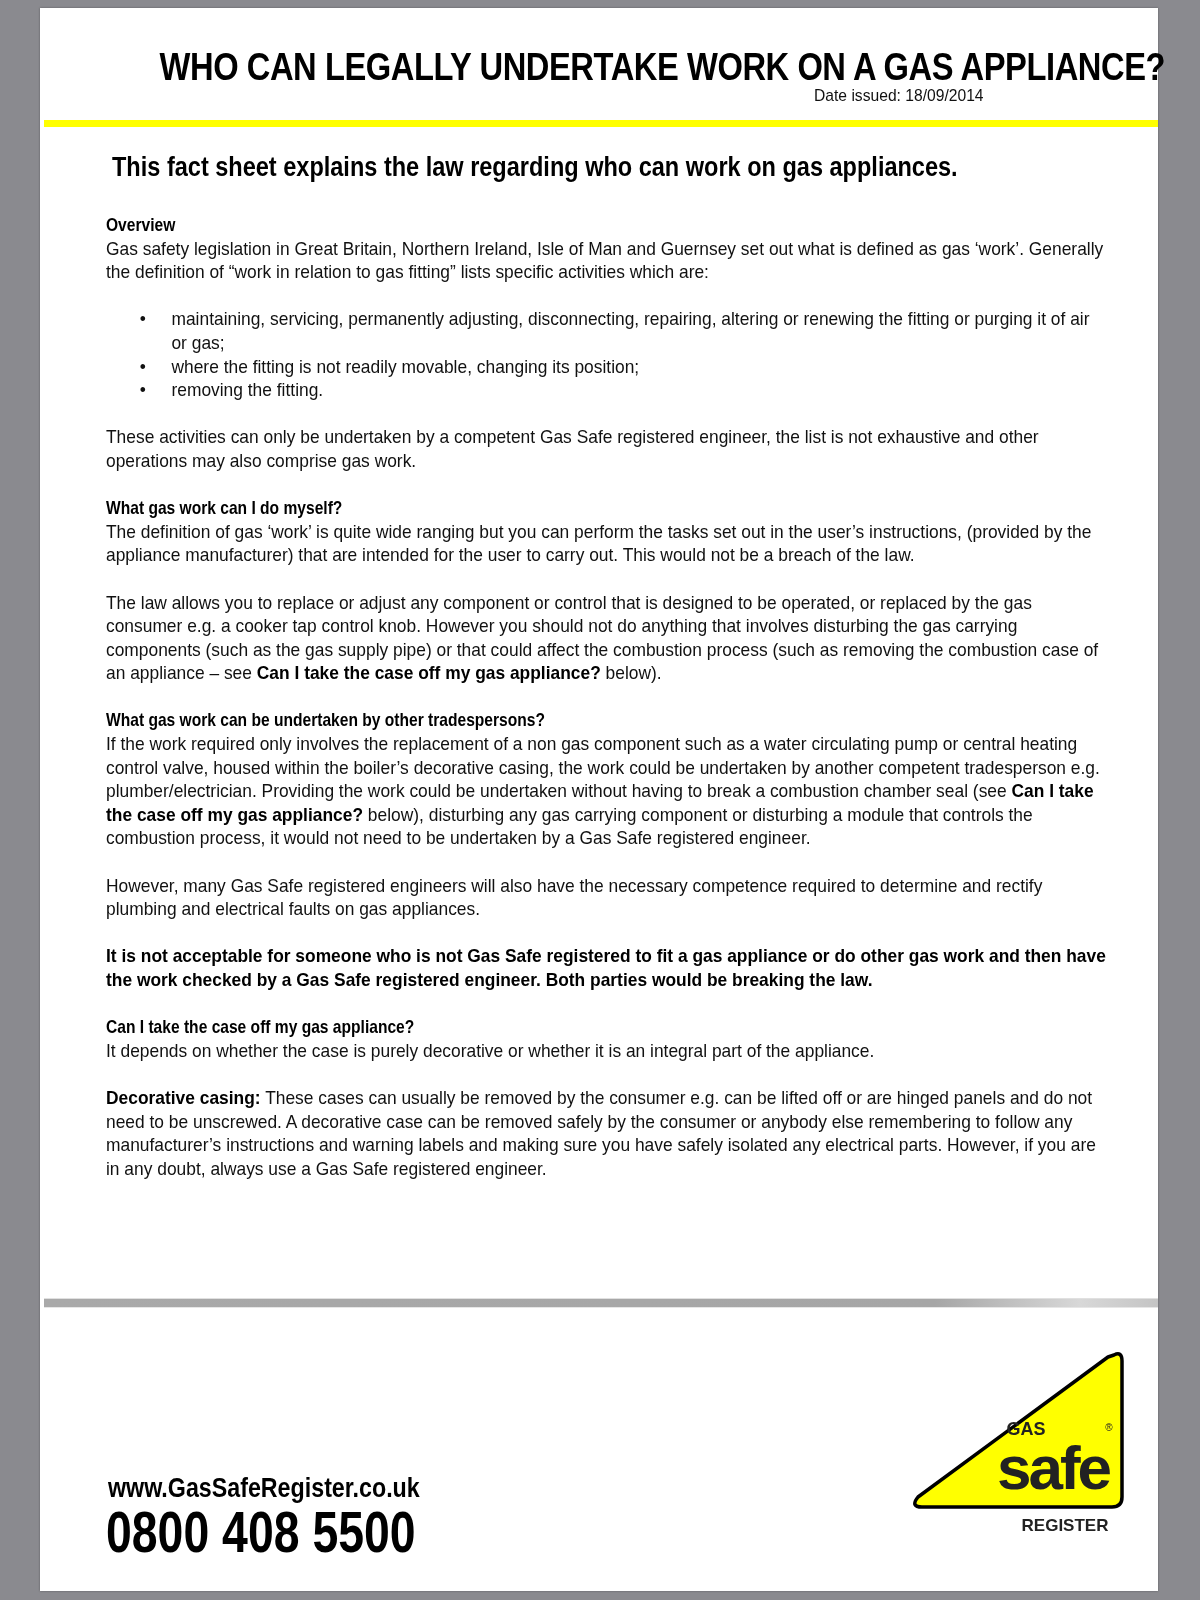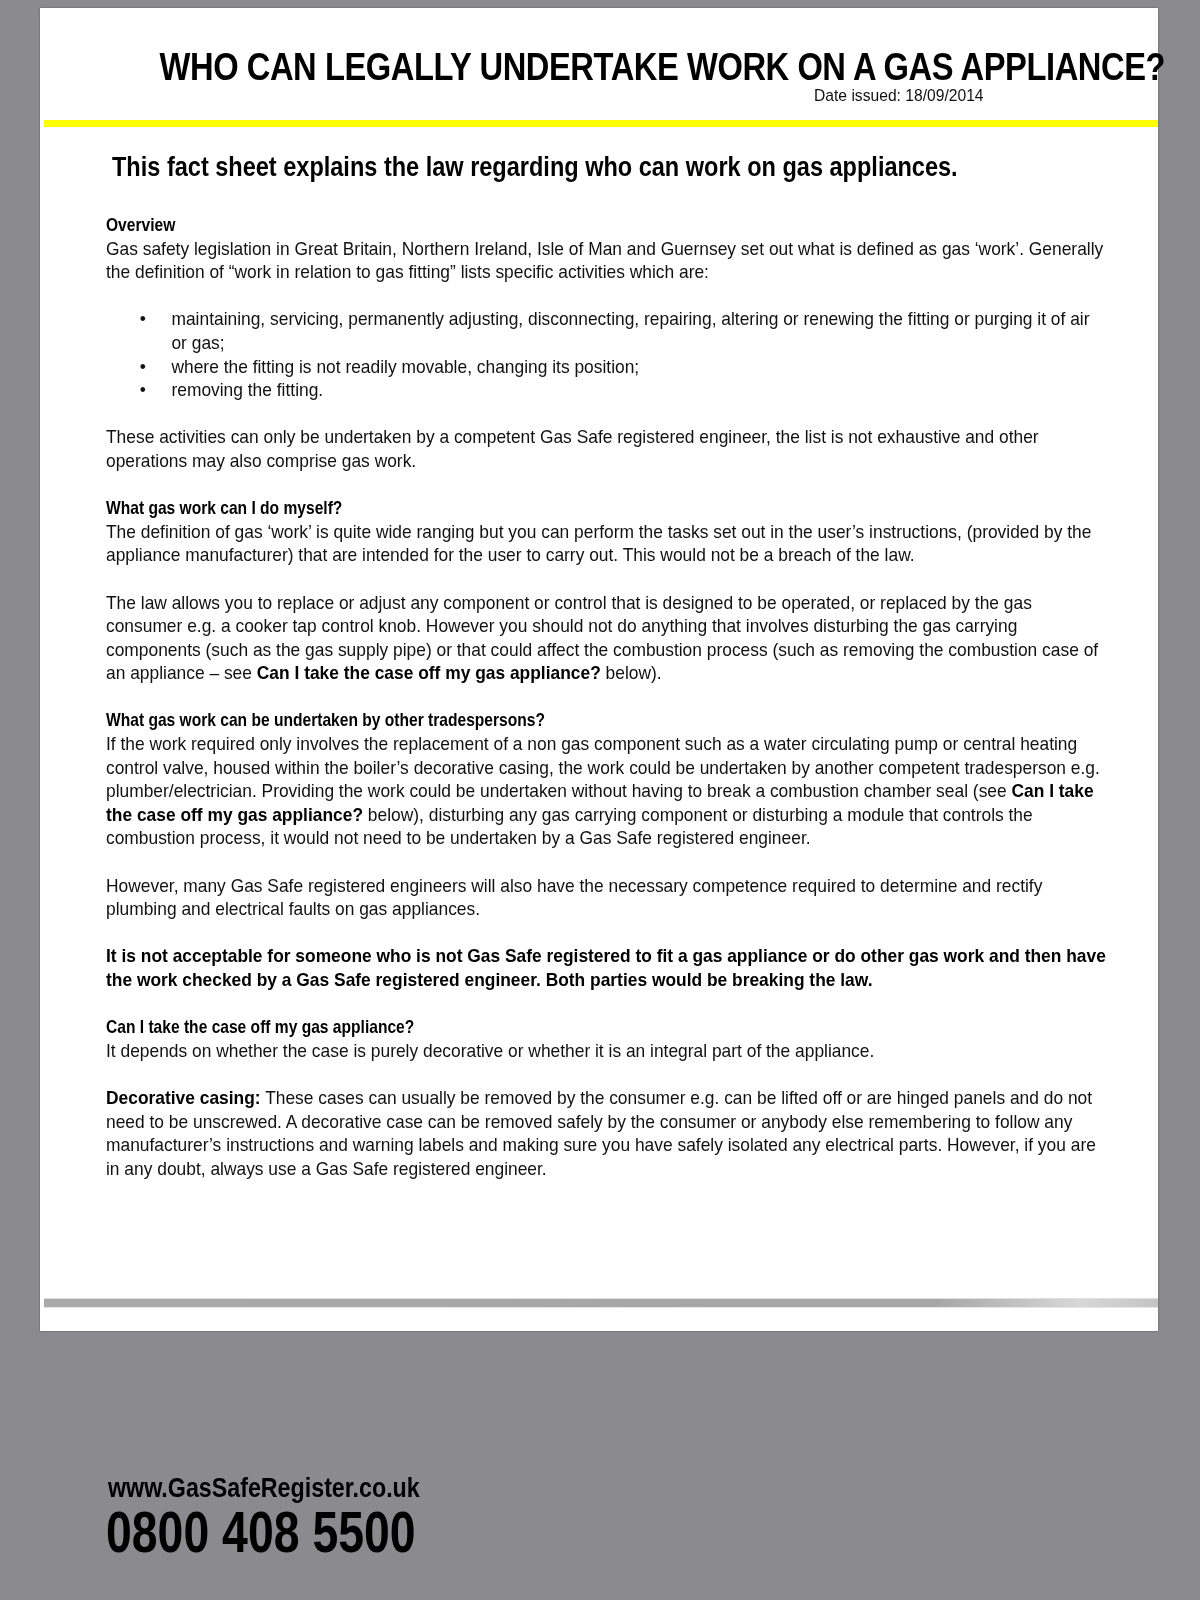--- a/index.html
+++ b/index.html
@@ -13,21 +13,21 @@
       position: relative;
       overflow: hidden;
       font-family: "Liberation Sans", sans-serif;
       color: #111;
     }
     .page {
       position: absolute;
       left: 40px;
       top: 8px;
       width: 1118px;
-      height: 1323px;
+      height: 1583px;
       background: #ffffff;
       box-shadow: 0 0 2px rgba(0,0,0,0.35);
     }
     .title {
       position: absolute;
       left: 48px;
       top: 38px;
       width: 1022px;
       text-align: center;
       font-family: "Liberation Sans", sans-serif;
@@ -199,13 +199,22 @@
     <h3>Can I take the case off my gas appliance?</h3>
     <p>It depends on whether the case is purely decorative or whether it is an integral part of the appliance.</p>
     <p><span class="bold">Decorative casing:</span><span> These cases can usually be removed by the consumer e.g. can be lifted off or are hinged panels and do not need to be unscrewed. A decorative case can be removed safely by the consumer or anybody else remembering to follow any manufacturer’s instructions and warning labels and making sure you have safely isolated any electrical parts. However, if you are in any doubt, always use a Gas Safe registered engineer.</span></p>
   </div>
 
   <div class="divider"></div>
 
   <div class="website">www.GasSafeRegister.co.uk</div>
   <div class="phone">0800 408 5500</div>
 
+  <div class="logo">
+    <svg width="240" height="210" viewBox="0 0 240 210">
+      <path d="M206 4 Q214 0 214 10 L214 146 Q214 156 204 156 L14 156 Q2 156 10 146 L200 6 Z" fill="#ffff00" stroke="#000" stroke-width="3.5" stroke-linejoin="round"></path>
+      <text x="118" y="84" font-family="Liberation Sans, sans-serif" font-weight="bold" font-size="18" fill="#222" text-anchor="middle">GAS</text>
+      <text x="201" y="80" font-family="Liberation Sans, sans-serif" font-size="10" fill="#222" text-anchor="middle">®</text>
+      <text x="145" y="138" font-family="Liberation Sans, sans-serif" font-weight="bold" font-size="62" fill="#222" text-anchor="middle" letter-spacing="-3">safe</text>
+      <text x="157" y="180" font-family="Liberation Sans, sans-serif" font-weight="bold" font-size="17" fill="#222" text-anchor="middle">REGISTER</text>
+    </svg>
+  </div>
 </div>
 
 </body></html>

